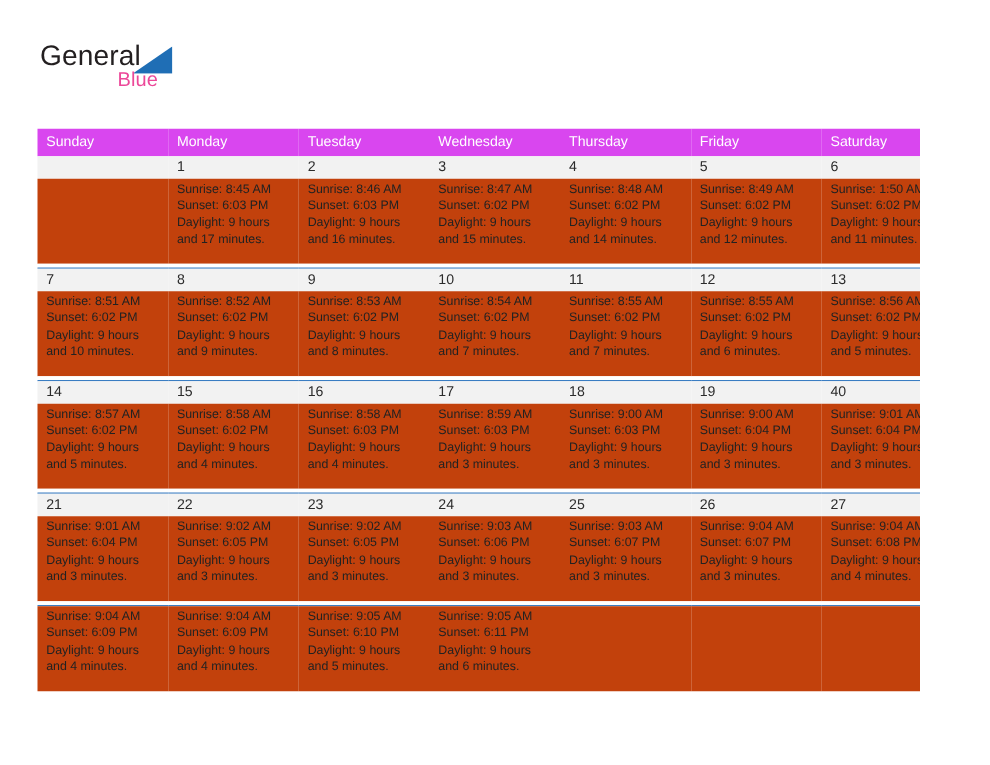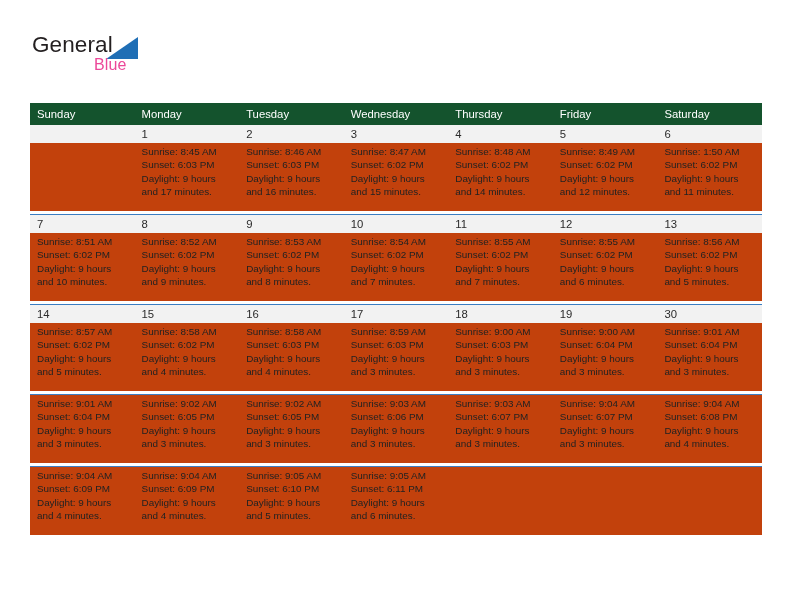--- a/index.html
+++ b/index.html
@@ -5,21 +5,21 @@
   * { box-sizing: border-box; }
   html, body {
     margin: 0; padding: 0;
     width: 792px; height: 612px;
     background: #ffffff;
     font-family: "Liberation Sans", sans-serif;
     -webkit-font-smoothing: antialiased;
   }
   .page {
     position: relative;
-    width: 792px; height: 612px;
+    width: 736px; height: 612px;
     background: #ffffff;
     overflow: hidden;
   }
 
   
   .header {
     position: absolute;
     left: 30px; top: 28px;
     width: 732px; height: 70px;
   }
@@ -73,21 +73,21 @@
 
   
   .calendar {
     position: absolute;
     left: 30px; top: 103px;
     width: 732px;
     border-collapse: collapse;
     table-layout: fixed;
   }
   .calendar th {
-    background: #14532d;
+    background: #d946ef;
     color: #ffffff;
     font-size: 11.3px;
     font-weight: normal;
     text-align: left;
     padding: 5px 0 5px 7px;
     height: 22px;
     border: 0;
   }
   .weeksep td {
     padding: 0;
@@ -283,21 +283,21 @@
           <td></td>
           <td></td>
         </tr>
         <tr class="daynum-row">
           <td>14</td>
           <td>15</td>
           <td>16</td>
           <td>17</td>
           <td>18</td>
           <td>19</td>
-          <td>30</td>
+          <td>40</td>
         </tr>
         <tr class="info-row">
           <td>
             <span class="ln">Sunrise: 8:57 AM</span>
             <span class="ln">Sunset: 6:02 PM</span>
             <span class="ln">Daylight: 9 hours</span>
             <span class="ln">and 5 minutes.</span>
           </td>
           <td>
             <span class="ln">Sunrise: 8:58 AM</span>
@@ -347,20 +347,29 @@
         </tr>
         <tr class="weeksep">
           <td></td>
           <td></td>
           <td></td>
           <td></td>
           <td></td>
           <td></td>
           <td></td>
         </tr>
+        <tr class="daynum-row">
+          <td>21</td>
+          <td>22</td>
+          <td>23</td>
+          <td>24</td>
+          <td>25</td>
+          <td>26</td>
+          <td>27</td>
+        </tr>
         <tr class="info-row">
           <td>
             <span class="ln">Sunrise: 9:01 AM</span>
             <span class="ln">Sunset: 6:04 PM</span>
             <span class="ln">Daylight: 9 hours</span>
             <span class="ln">and 3 minutes.</span>
           </td>
           <td>
             <span class="ln">Sunrise: 9:02 AM</span>
             <span class="ln">Sunset: 6:05 PM</span>

